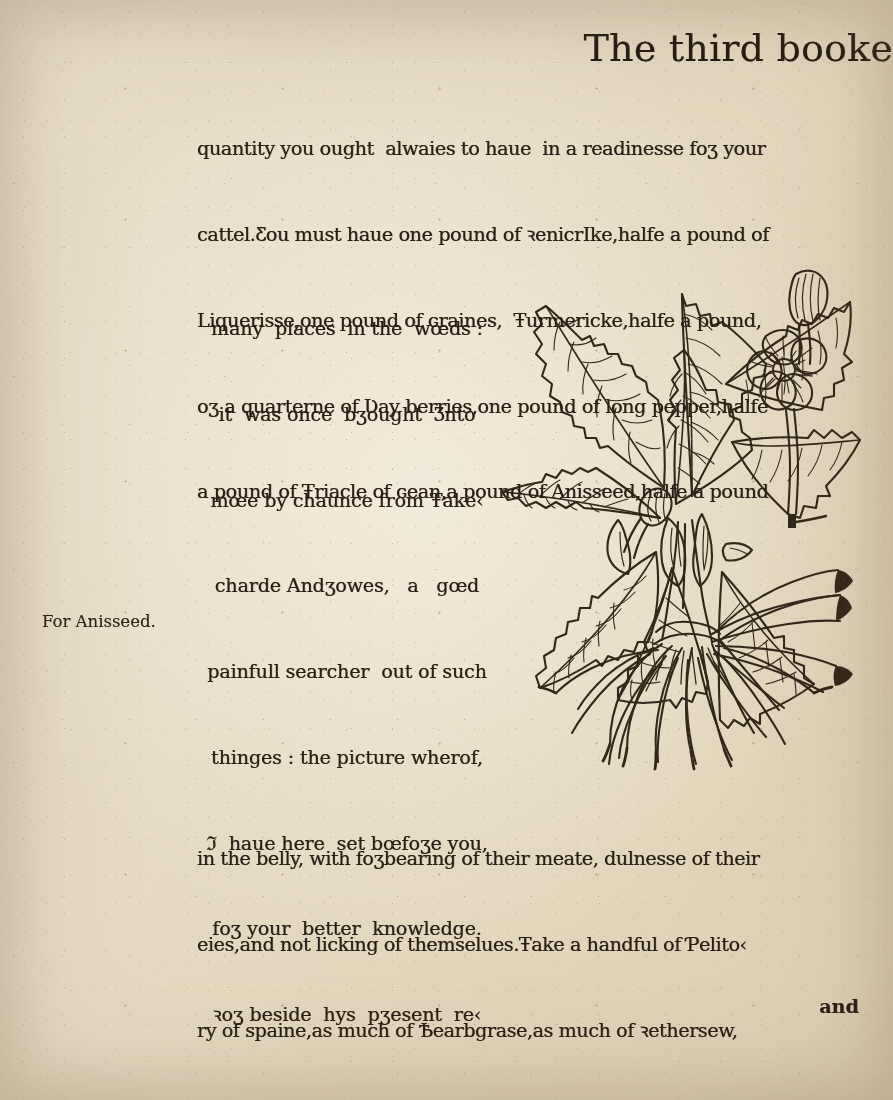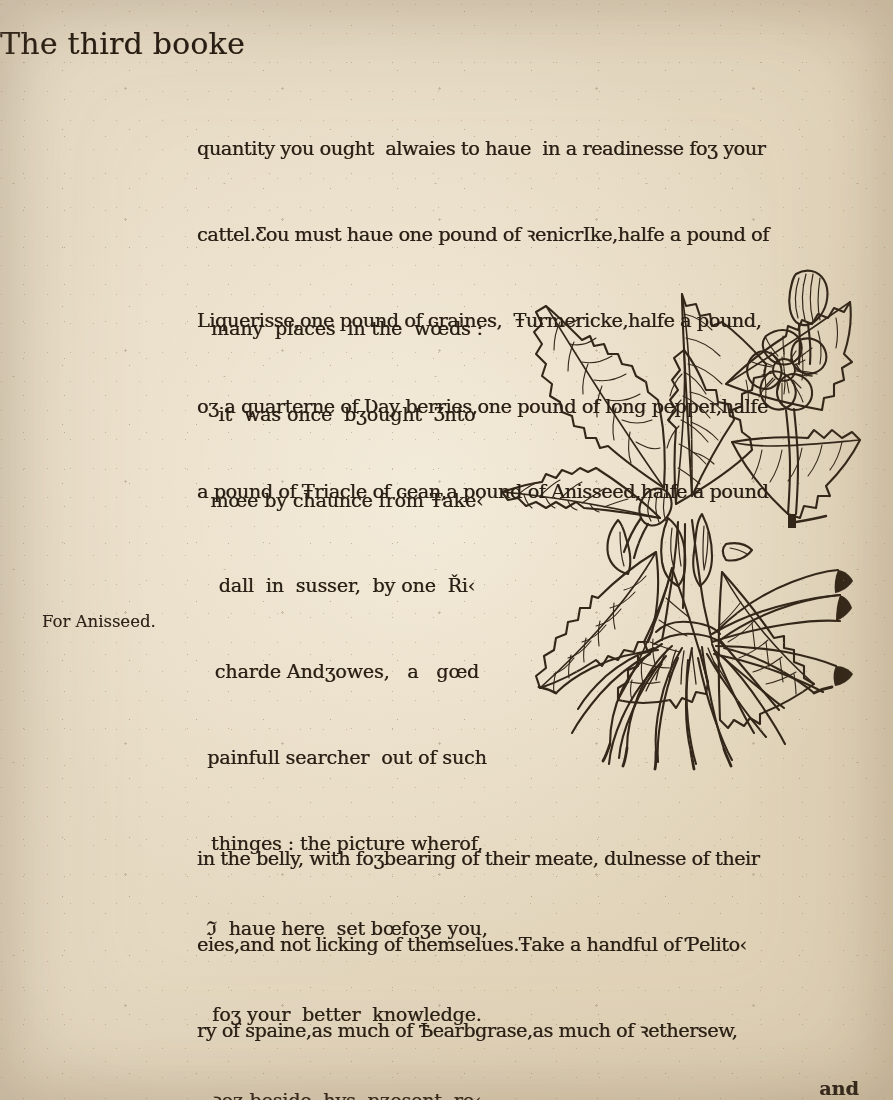--- a/index.html
+++ b/index.html
@@ -51,23 +51,23 @@
       inset 0 0 46px 16px rgba(124,102,70,0.18),
       inset 0 0 120px 40px rgba(124,102,70,0.10);
   }
 
   
   #runhead {
     position: absolute;
     top: 26px;
     left: 0;
     width: 893px;
-    text-align: left;
+    text-align: right;
     font-family: "DejaVu Serif", serif;
-    font-size: 30px;
+    font-size: 38px;
     letter-spacing: 0.2px;
     color: #241b12;
     text-shadow: 0.4px 0.3px 0 rgba(70,52,32,.45);
   }
 
   
   #margin-note {
     position: absolute;
     left: 42px;
     top: 612px;
@@ -122,21 +122,21 @@
     position: absolute;
     left: 197px;
     top: 788px;
     width: 664px;
   }
   #para-bottom .ln { font-size: 19.2px; line-height: 28.7px; }
 
   #catchword {
     position: absolute;
     right: 34px;
-    top: 1077px;
+    top: 995px;
     font-family: "DejaVu Serif", serif;
     font-weight: 700;
     font-size: 19.2px;
     color: #271e15;
     text-shadow: 0.4px 0.25px 0 rgba(60,44,26,.5);
   }
 
   
   #woodcut {
     position: absolute;
@@ -471,21 +471,20 @@
       <span class="ln tight">Liquerisse,one pound of ɢraines,  Ŧurmericke,halfe a pound,</span>
       <span class="ln tight">oʒ a quarterne of Ʋay berries,one pound of long pepper,halfe</span>
       <span class="ln tight">a pound of Ŧriacle of ɢean,a pound of Anisseed,halfe a pound</span>
     </div>
   </div>
 
   <div id="col-narrow" class="gothic">
     <span class="ln">many  places  in the  wœds :</span>
     <span class="ln">it  was once  bʒought  Ʒnto</span>
     <span class="ln">mœe by chaunce from Ŧake‹</span>
-    <span class="ln">dall  in  ꜱusser,  by one  Ři‹</span>
     <span class="ln">charde Andʒowes,   a   gœd</span>
     <span class="ln">painfull searcher  out of such</span>
     <span class="ln">thinges : the picture wherof,</span>
     <span class="ln">ℑ  haue here  set bœfoʒe you,</span>
     <span class="ln">foʒ your  better  knowledge.</span>
     <span class="ln">ꝛoʒ beside  hys  pʒesent  re‹</span>
     
     
     
     

